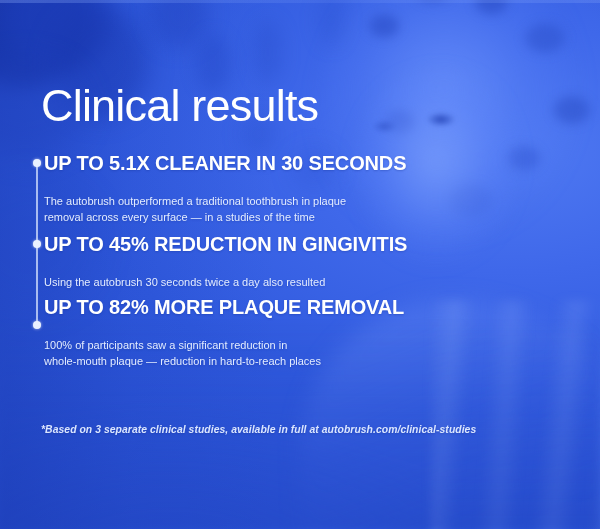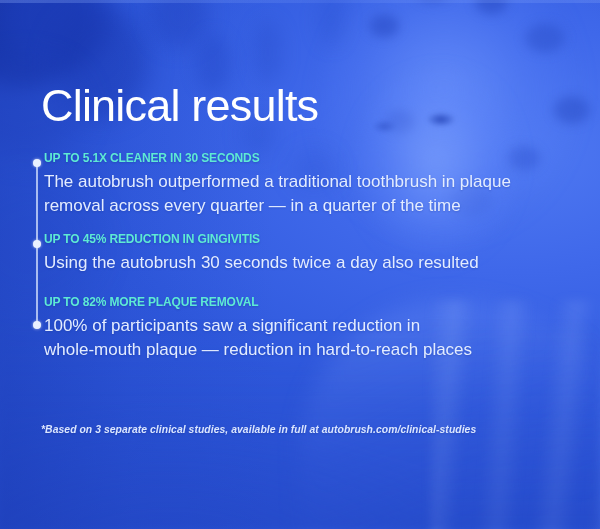--- a/index.html
+++ b/index.html
@@ -161,32 +161,32 @@
   .rail-dot.d1 { top: 159px; }
   .rail-dot.d2 { top: 240px; }
   .rail-dot.d3 { top: 321px; }
 
   .stat { position: absolute; left: 44px; }
   .stat.s1 { top: 152px; }
   .stat.s2 { top: 233px; }
   .stat.s3 { top: 296px; }
 
   .stat-heading {
-    color: #5eead4;
-    font-size: 12px;
+    color: #ffffff;
+    font-size: 20px;
     font-weight: 700;
     letter-spacing: -0.15px;
     line-height: 1.15;
     white-space: nowrap;
     text-shadow: 0 1px 2px rgba(18,44,140,.30);
   }
   .stat-body {
-    margin-top: 4px;
+    margin-top: 19px;
     color: #e3ecff;
-    font-size: 17px;
+    font-size: 11px;
     font-weight: 400;
     line-height: 1.42;
     max-width: 330px;
     text-shadow: 0 1px 2px rgba(18,44,140,.28);
   }
   .stat-body span { display: block; white-space: nowrap; }
 
   .footnote {
     position: absolute;
     left: 41px; top: 424px;
@@ -235,21 +235,21 @@
 
     <div class="rail"></div>
     <div class="rail-dot d1"></div>
     <div class="rail-dot d2"></div>
     <div class="rail-dot d3"></div>
 
     <div class="stat s1">
       <div class="stat-heading">UP TO 5.1X CLEANER IN 30 SECONDS</div>
       <div class="stat-body">
         <span>The autobrush outperformed a traditional toothbrush in plaque</span>
-        <span>removal across every quarter  —  in a quarter of the time</span>
+        <span>removal across every surface  —  in a studies of the time</span>
       </div>
     </div>
 
     <div class="stat s2">
       <div class="stat-heading">UP TO 45% REDUCTION IN GINGIVITIS</div>
       <div class="stat-body">
         <span>Using the autobrush 30 seconds twice a day also resulted</span>
       </div>
     </div>
 

